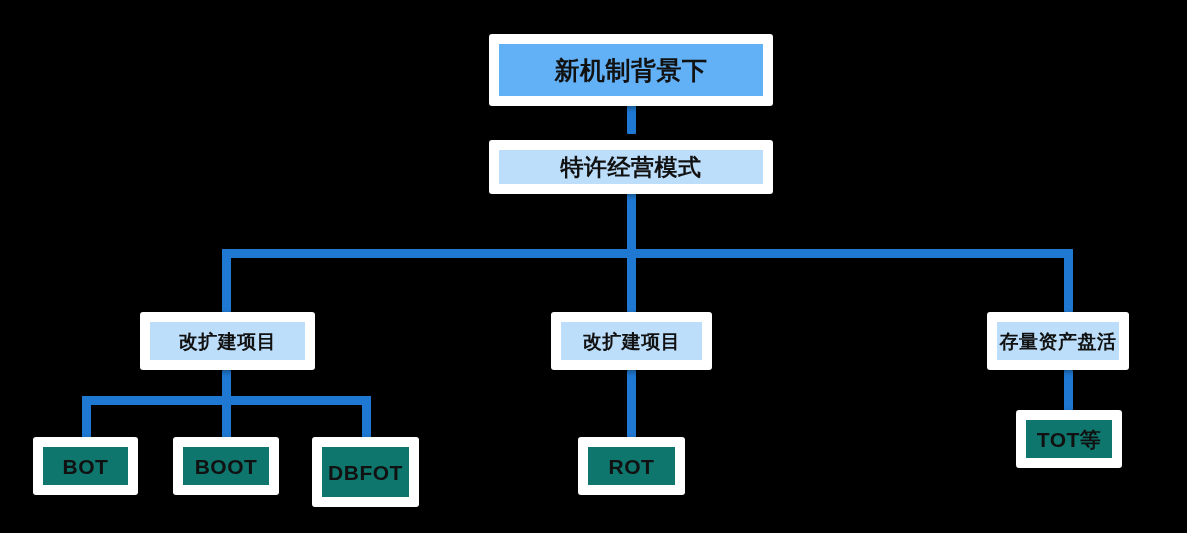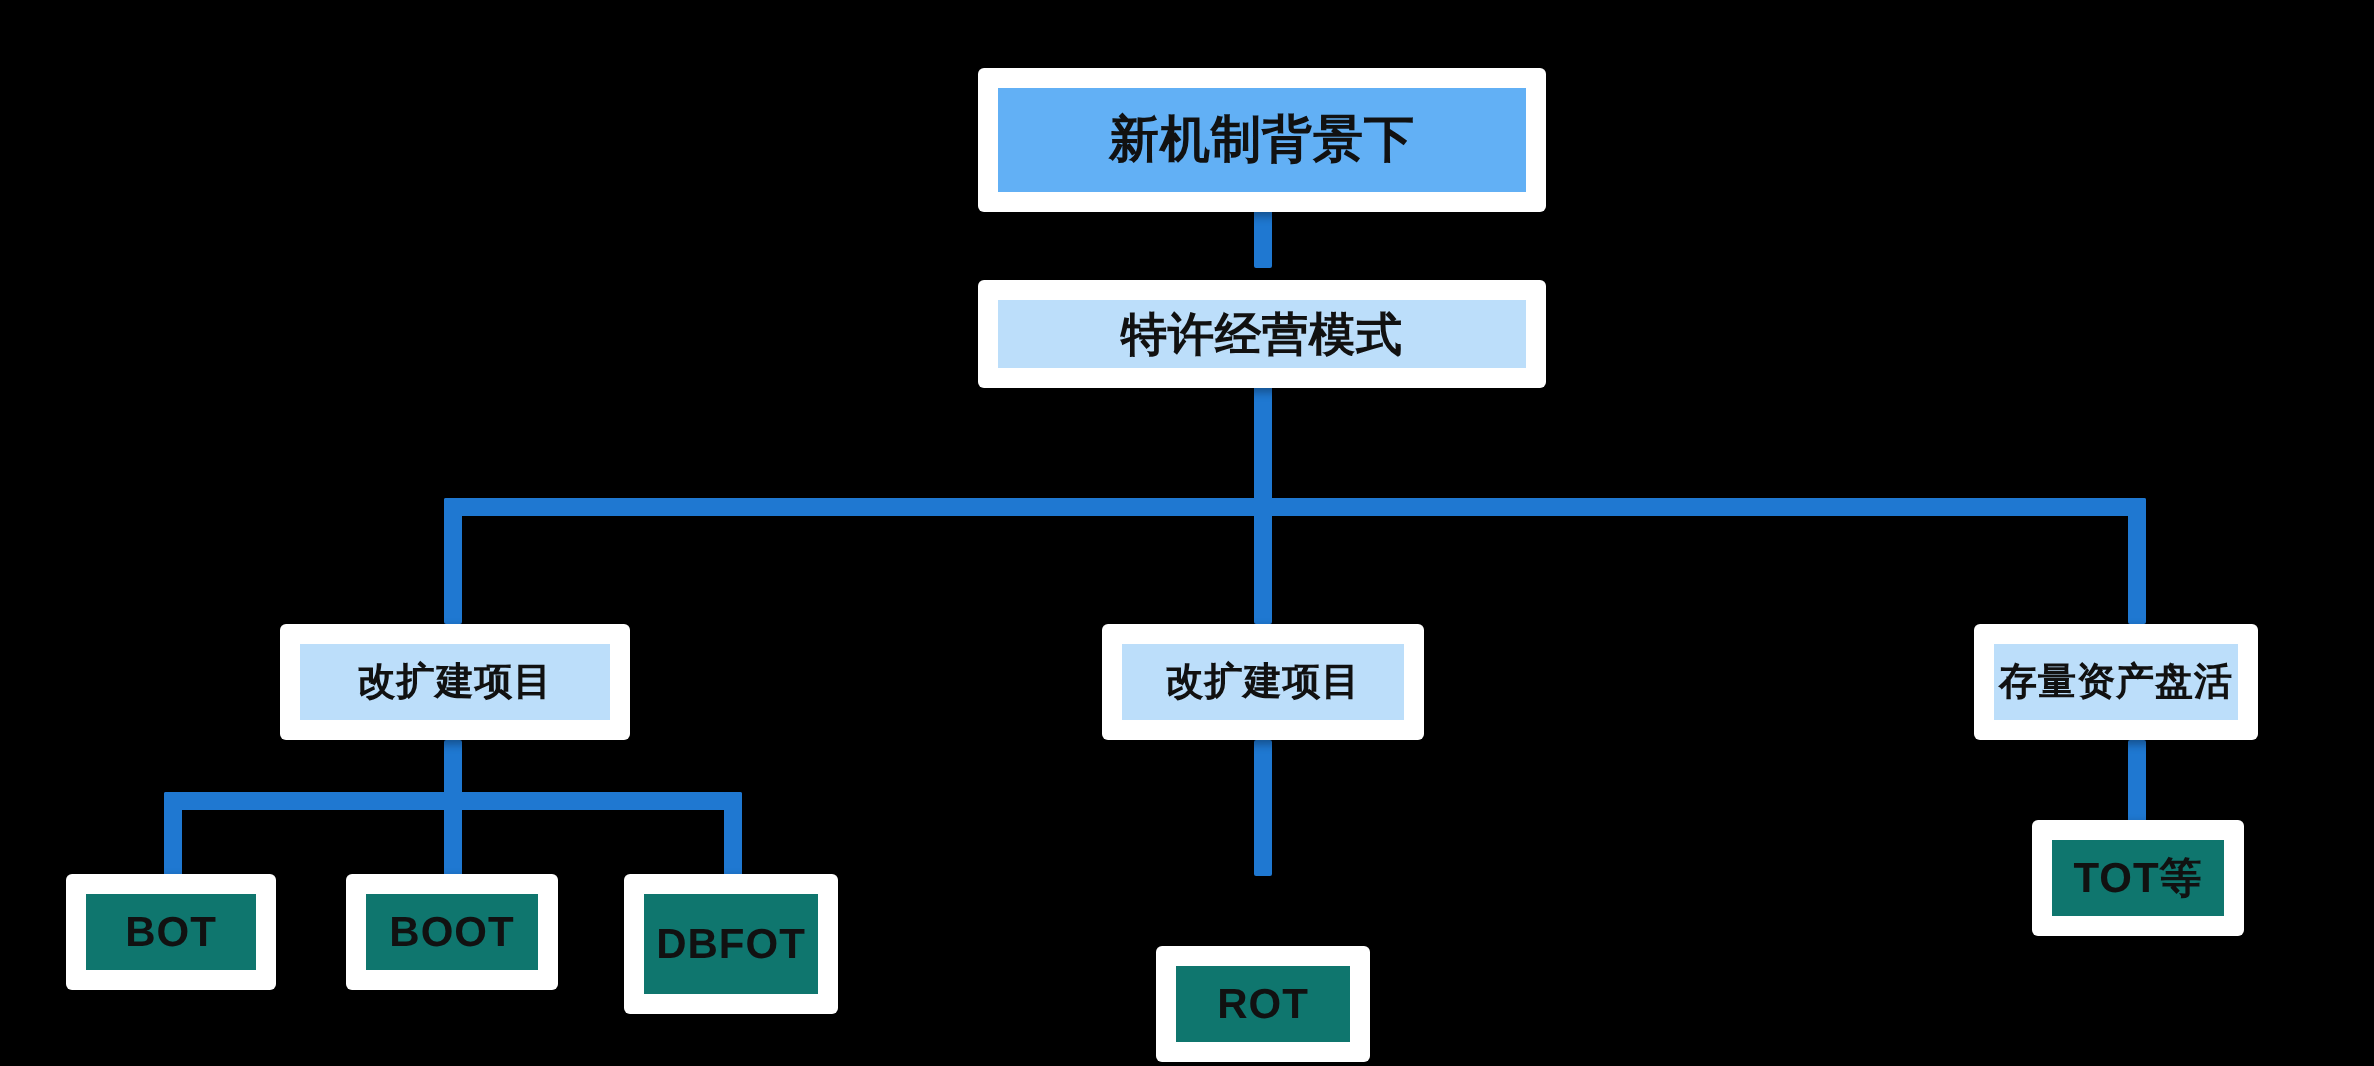--- a/index.html
+++ b/index.html
@@ -135,21 +135,21 @@
       <span class="label">BOOT</span>
     </div>
   </div>
 
   <div class="node lvl4" style="left:312px; top:437px; width:107px; height:70px;">
     <div class="inner">
       <span class="label">DBFOT</span>
     </div>
   </div>
 
-  <div class="node lvl4" style="left:578px; top:437px; width:107px; height:58px;margin-top:36px;">
+  <div class="node lvl4" style="left:578px; top:437px; width:107px; height:58px;">
     <div class="inner">
       <span class="label">ROT</span>
     </div>
   </div>
 
   <div class="node lvl4" style="left:1016px; top:410px; width:106px; height:58px;">
     <div class="inner">
       <span class="label">TOT等</span>
     </div>
   </div>

